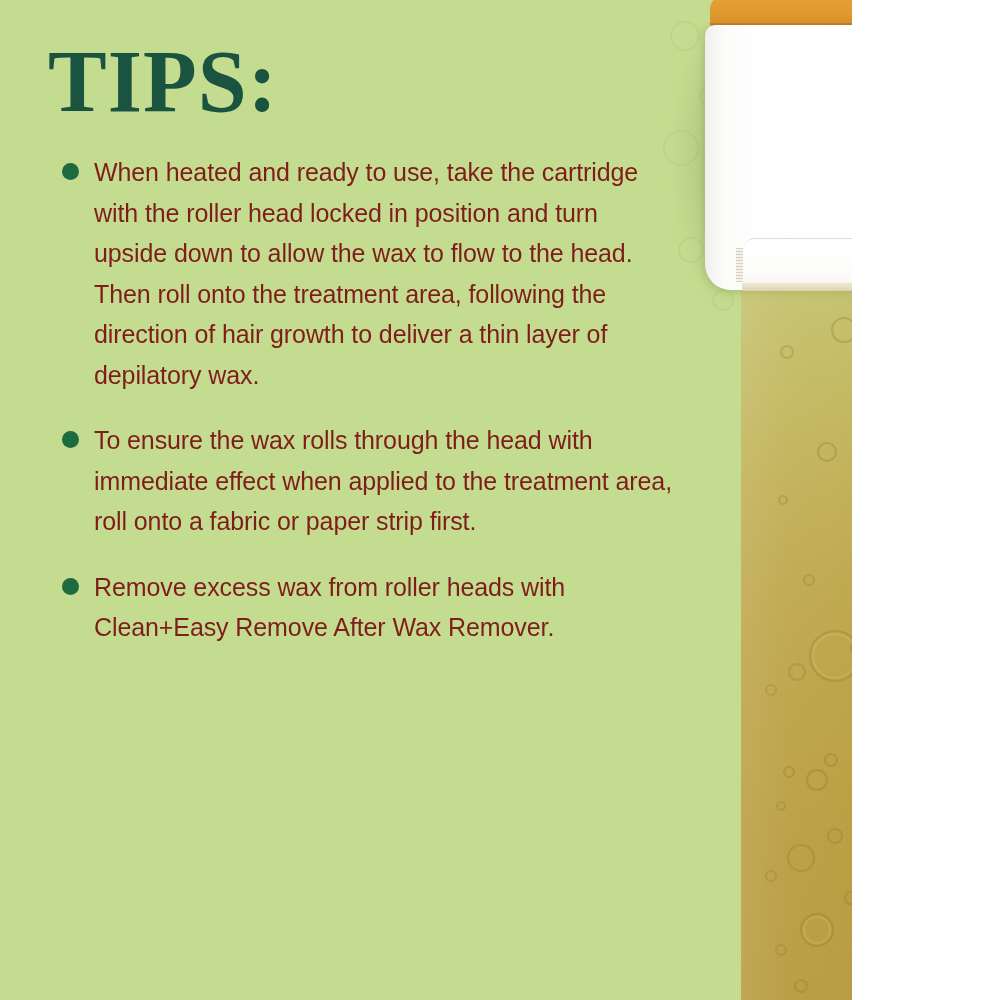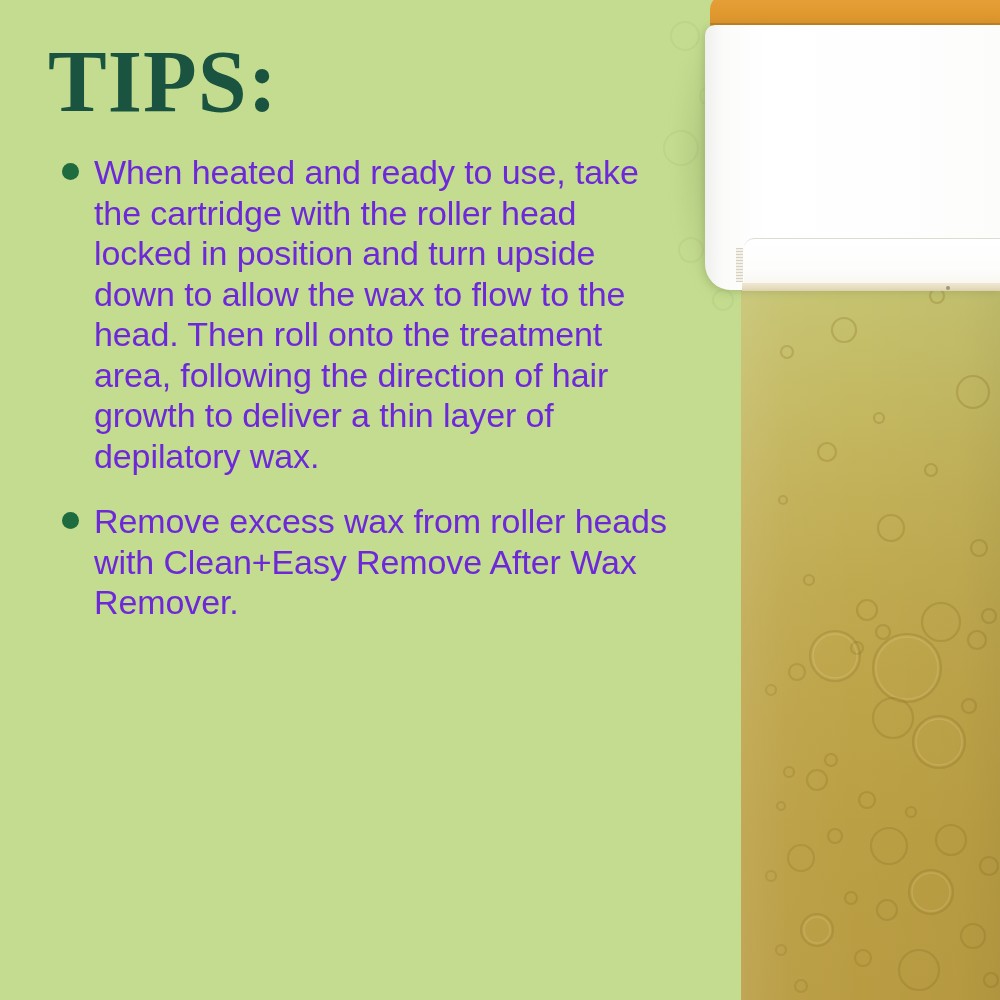--- a/index.html
+++ b/index.html
@@ -3,21 +3,21 @@
 <meta charset="utf-8">
 <title>Tips Panel</title>
 <style>
   html, body {
     margin: 0;
     padding: 0;
     background: #ffffff;
   }
   #canvas {
     position: relative;
-    width: 1000px;
+    width: 852px;
     height: 1000px;
     overflow: hidden;
     background: #c4dc8f;
     font-family: "Liberation Sans", sans-serif;
   }
 
   
   .product-panel {
     position: absolute;
     left: 741px;
@@ -179,22 +179,22 @@
     top: 152px;
     width: 620px;
     margin: 0;
     padding: 0;
     list-style: none;
   }
   .tip-item {
     position: relative;
     padding-left: 38px;
     margin-bottom: 25px;
-    color: #6d28d9;
-    font-size: 34px;
+    color: #7f1d1d;
+    font-size: 25px;
     line-height: 40.5px;
     letter-spacing: -0.1px;
   }
   .tip-item:last-child { margin-bottom: 0; }
   .tip-bullet {
     position: absolute;
     left: 6px;
     top: 11px;
     width: 17px;
     height: 17px;
@@ -302,20 +302,24 @@
 
     <div class="page-title">TIPS:</div>
 
     <ul class="tips-list">
 
       <li class="tip-item">
         <span class="tip-bullet"></span>
         <span class="tip-text">When heated and ready to use, take the cartridge with the roller head locked in position and turn upside down to allow the wax to flow to the head. Then roll onto the treatment area, following the direction of hair growth to deliver a thin layer of depilatory wax.</span>
       </li>
 
+      <li class="tip-item">
+        <span class="tip-bullet"></span>
+        <span class="tip-text">To ensure the wax rolls through the head with immediate effect when applied to the treatment area, roll onto a fabric or paper strip first.</span>
+      </li>
 
 
       <li class="tip-item">
         <span class="tip-bullet"></span>
         <span class="tip-text">Remove excess wax from roller heads with Clean+Easy Remove After Wax Remover.</span>
       </li>
 
     </ul>
   </div>
 

